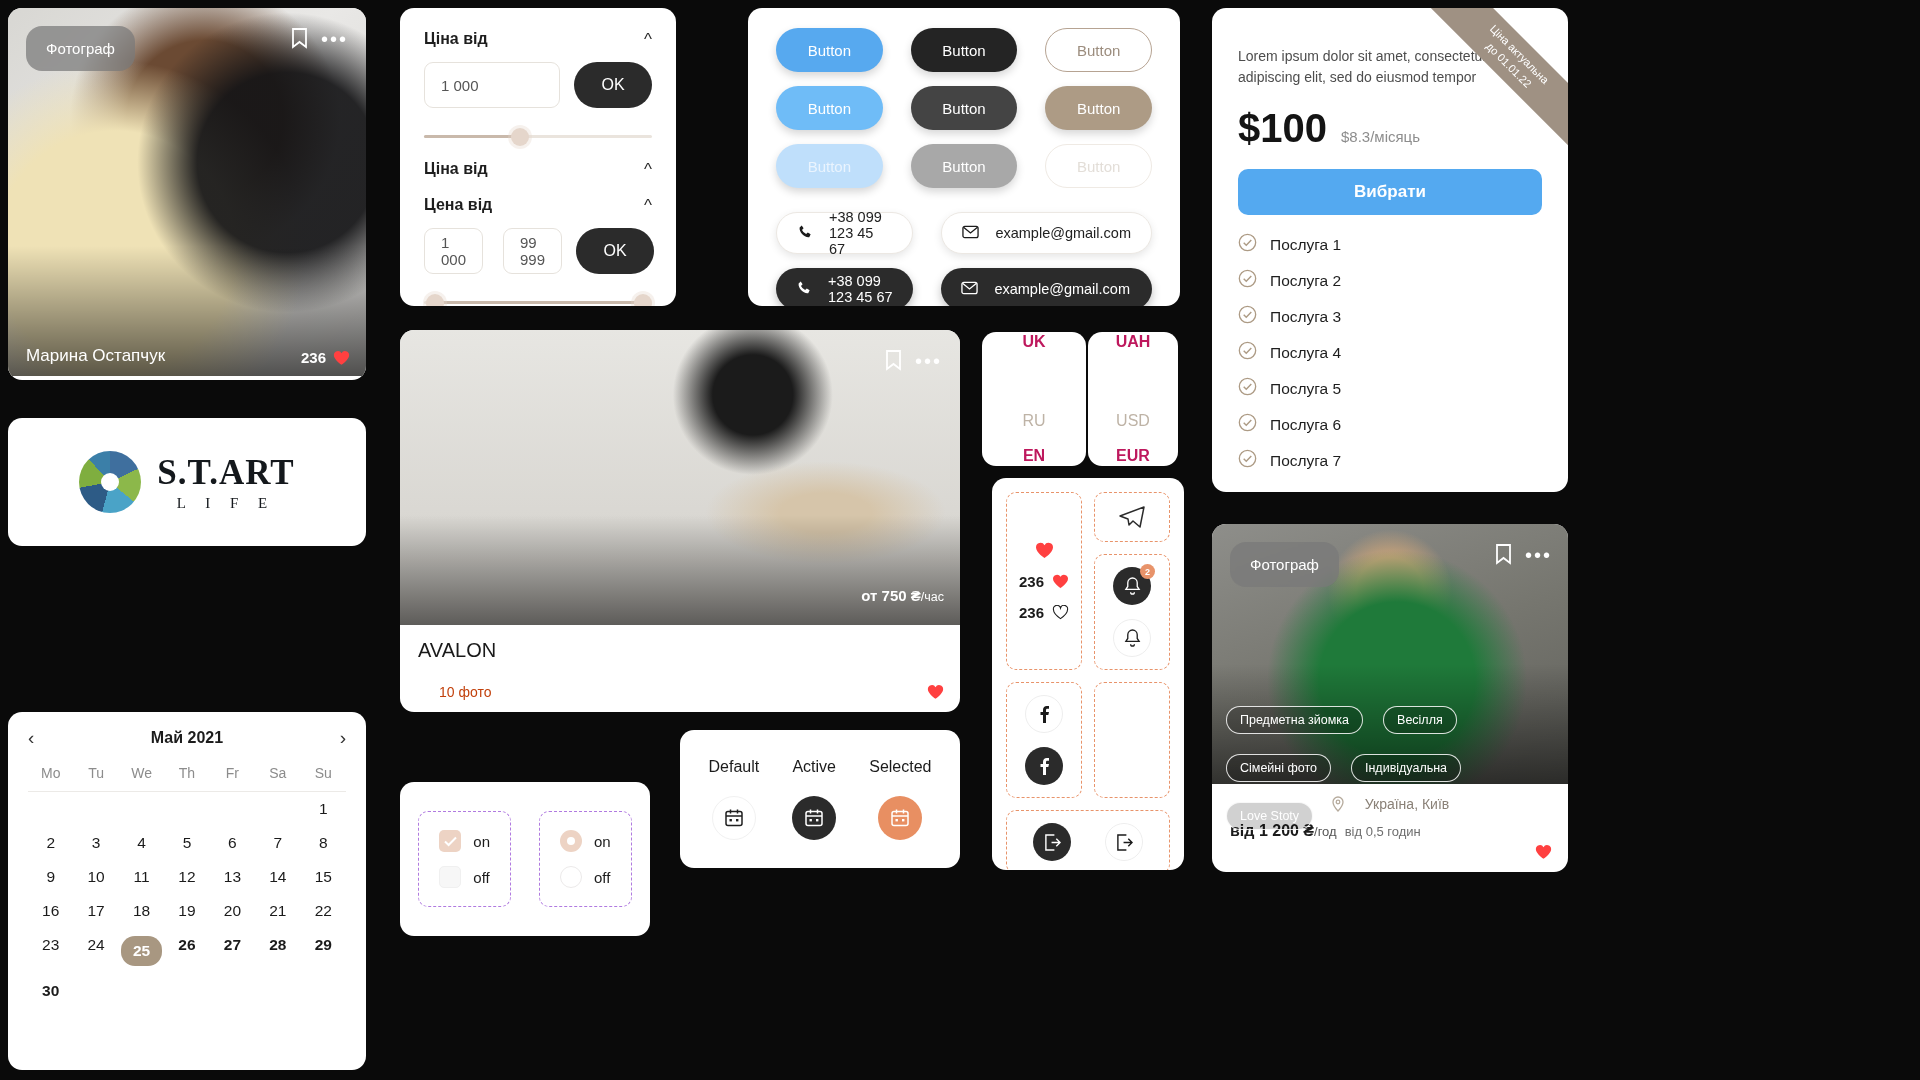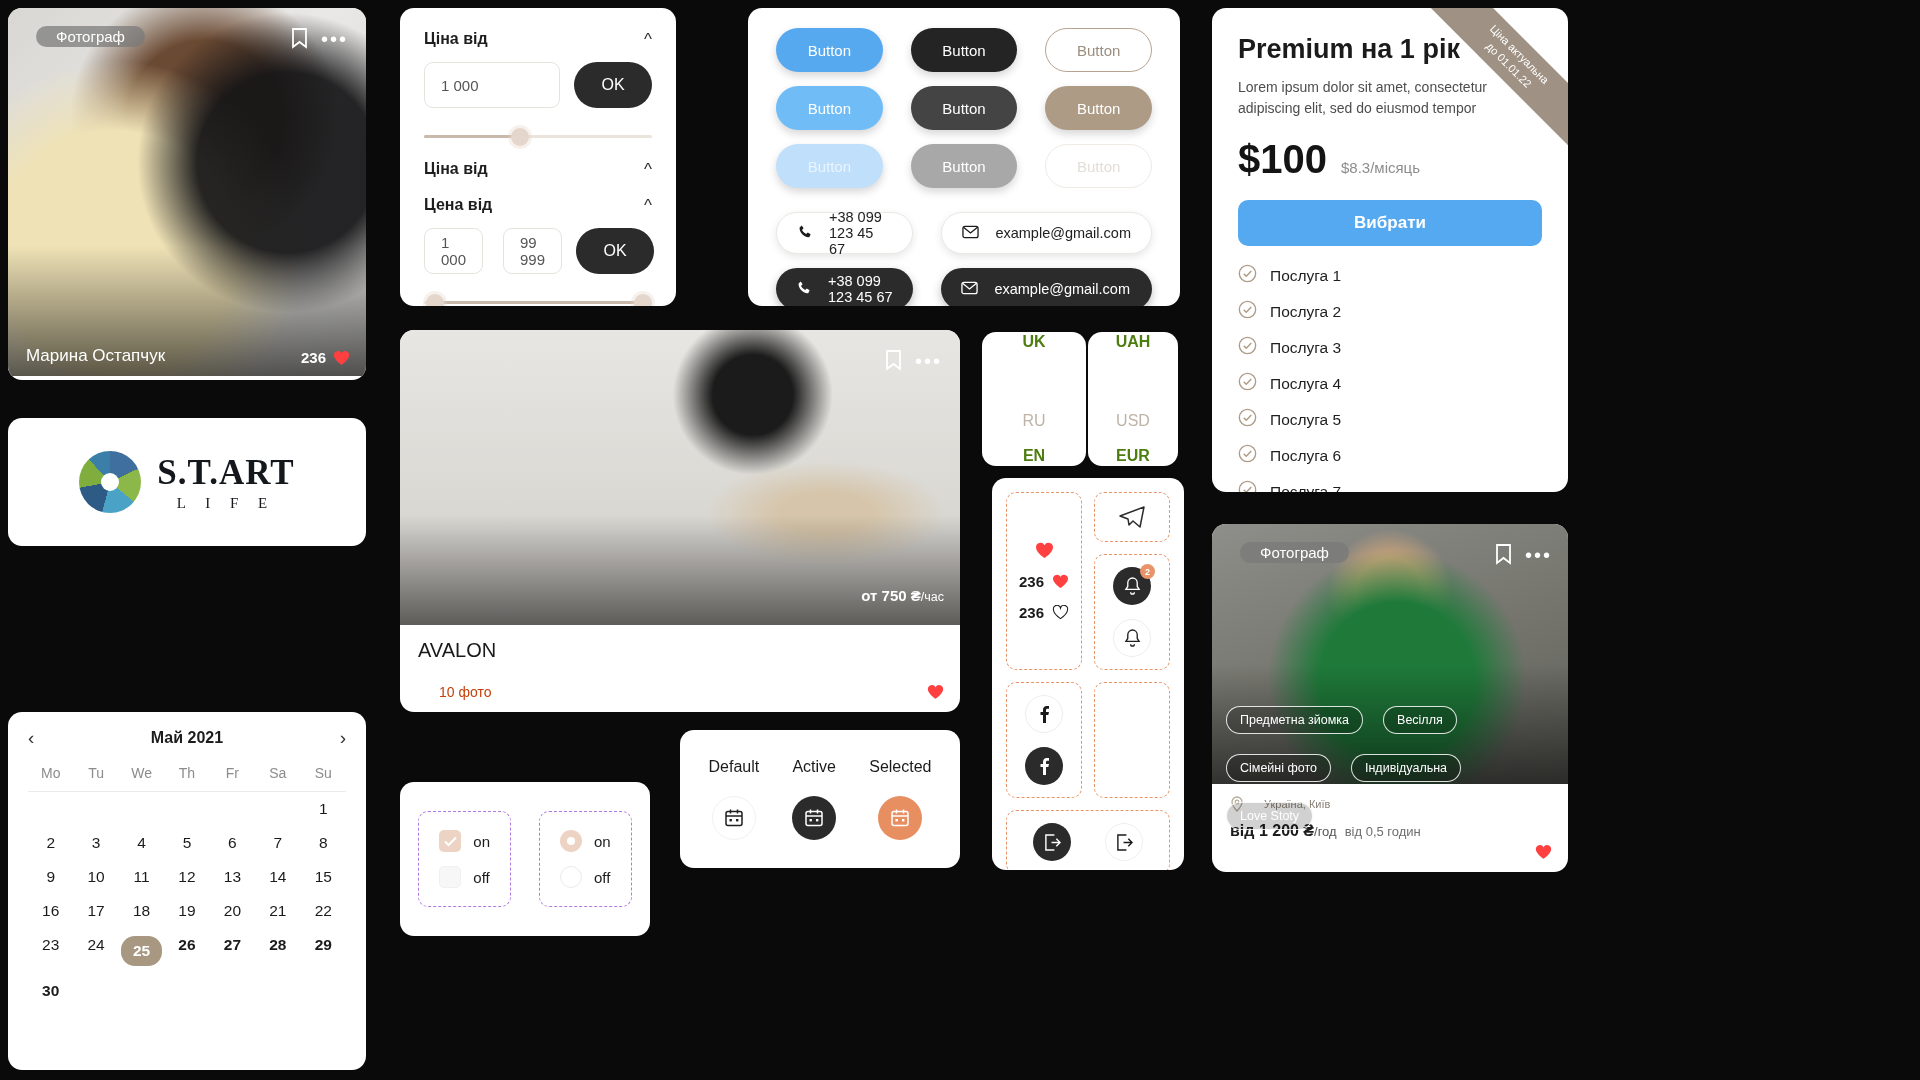--- a/index.html
+++ b/index.html
@@ -24,37 +24,37 @@
       radial-gradient(circle at 78% 42%, rgba(20,20,22,.92) 0 90px, rgba(20,20,22,0) 150px),
       radial-gradient(circle at 30% 66%, #efe2b6 0 120px, rgba(239,226,182,0) 190px),
       radial-gradient(circle at 55% 30%, #6b4a33 0 78px, rgba(107,74,51,0) 135px),
       linear-gradient(135deg, #d8d7d3 0%, #e9e8e6 45%, #cfcecb 100%);
   }
   .pc-photo::after {
     content:""; position:absolute; left:0; right:0; bottom:0; height:130px;
     background: linear-gradient(to top, rgba(0,0,0,.62), rgba(0,0,0,0));
   }
   .pc-badge {
-    position: absolute; left: 28px; top: 18px; z-index: 3;
+    position: absolute; left: 18px; top: 18px; z-index: 3;
     background: rgba(120,120,120,.72);
-    color: #fff; font-size: 15px; padding: 2px 20px; border-radius: 16px;
+    color: #fff; font-size: 15px; padding: 14px 20px; border-radius: 16px;
     backdrop-filter: blur(2px);
   }
   .pc-ico { position:absolute; top:20px; z-index:3; color:#fff; }
   .pc-name {
     position: absolute; left: 18px; bottom: 14px; z-index: 3;
     color: #fff; font-size: 17px;
   }
   .pc-likes {
     position: absolute; right: 16px; bottom: 14px; z-index: 3;
     color: #fff; font-size: 15px; font-weight: bold;
     display: flex; align-items: center; gap: 7px;
   }
   .pc-body { position: absolute; left:0; right:0; top:368px; bottom:0; padding: 14px 18px; }
-  .pc-loc { display:flex; align-items:center; gap:20px; color:#8a8177; font-size: 11px; }
+  .pc-loc { display:flex; align-items:center; gap:20px; color:#8a8177; font-size: 14px; justify-content: center; }
   .pc-price { margin-top: 10px; font-size: 16px; color:#1c1c1c; }
   .pc-price b { font-weight: 700; }
   .pc-price .unit { font-size: 13px; color:#555; }
   .pc-price .dur { font-size: 13px; color:#6e6e6e; margin-left: 8px; }
 
   
   .fl { padding: 22px 24px; }
   .fl-row { display:flex; align-items:center; justify-content:space-between; }
   .fl-title { font-size: 16px; font-weight: 700; color:#1e1e1e; }
   .chev { color:#2a2a2a; font-size: 17px; line-height: 1; }
@@ -151,21 +151,21 @@
   .st-likes { position:absolute; right:16px; bottom:12px; z-index:3; color:#fff; font-size:15px; font-weight:bold; display:flex; align-items:center; gap:7px; }
   .st-body { position:absolute; left:0; right:0; top:295px; bottom:0; padding: 14px 18px; }
   .st-name { font-size: 20px; color:#1a1a1a; }
   .st-addr { margin-top:10px; display:flex; align-items:center; gap:8px; color:#7d746a; font-size:14px; }
   .st-price { position:absolute; right: 16px; top: -38px; color:#fff; font-size:15px; z-index:4; }
   .st-price b { font-weight:700; }
   .st-price .u { font-size: 12.5px; }
 
   
   .sel { display:flex; flex-direction:column; align-items:center; justify-content:center; gap: 17px; }
-  .sel-opt { font-size: 16px; color:#4d7c0f; font-weight: 700; cursor:pointer; }
+  .sel-opt { font-size: 16px; color:#be185d; font-weight: 700; cursor:pointer; }
   .sel-opt.muted { color:#beb3a6; font-weight: 400; margin-top: 44px; }
 
   
   .spec { padding: 14px; display:grid; grid-template-columns: 1fr 1fr; gap: 12px; }
   .dbox { border: 1.5px dashed #e8936a; border-radius: 10px; display:flex;
     flex-direction: column; align-items:center; justify-content:center; gap: 14px; padding: 12px 6px; }
   .cir { width: 38px; height: 38px; border-radius: 50%; display:flex; align-items:center; justify-content:center; }
   .cir.dark { background:#2b2b2b; color:#fff; }
   .cir.light { background:#fff; border:1px solid #eee; color:#222; }
   .badge-dot { position:absolute; top:-3px; right:-4px; width:15px; height:15px; border-radius:50%;
@@ -376,21 +376,20 @@
           <span>example@gmail.com</span>
         </div>
       </div>
   </div>
 
   <div class="card prem" style="left:1212px; top:8px; width:356px; height:484px;">
     <div class="ribbon">
       <div>Ціна актуальна</div>
       <div>до 01.01.22</div>
     </div>
-    <div class="prem-title">Premium на 1 рік</div>
     <div class="prem-desc">Lorem ipsum dolor sit amet, consectetur adipiscing elit, sed do eiusmod tempor</div>
     <div class="prem-price">
       <span class="big">$100</span>
       <span class="sml">$8.3/місяць</span>
     </div>
     <button class="prem-cta">Вибрати</button>
     <div class="prem-list" id="prem-list">
         <div class="prem-item">
           <span><svg width="19" height="19" viewBox="0 0 20 20">
               <circle cx="10" cy="10" r="8.6" fill="none" stroke="#ad9b85" stroke-width="1.4"></circle>

